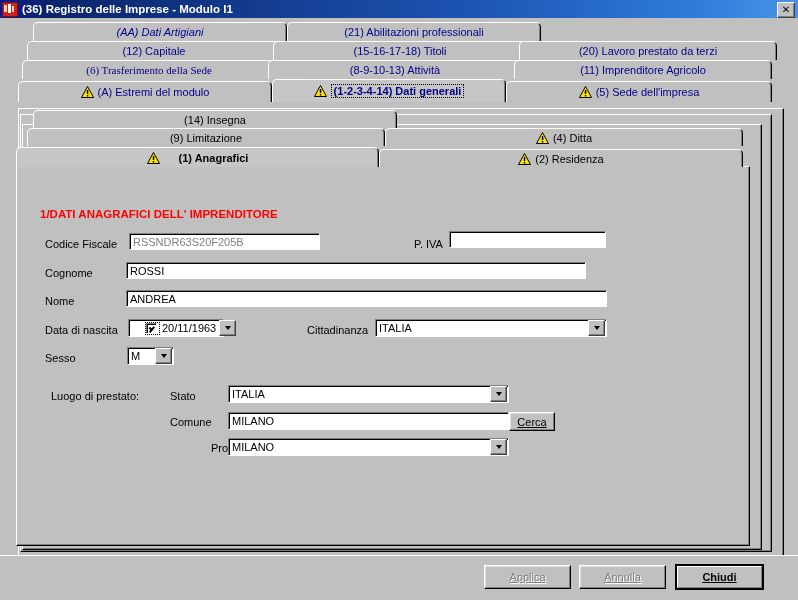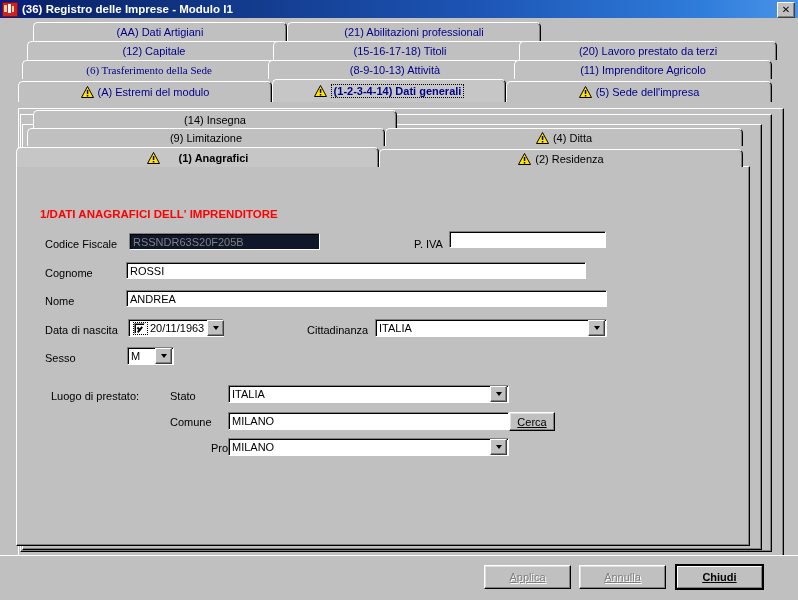--- a/index.html
+++ b/index.html
@@ -77,21 +77,21 @@
   }
   .flabel{position:absolute;font-size:11px;color:#000;white-space:nowrap;}
   .textbox{
     position:absolute;box-sizing:border-box;height:17px;background:#ffffff;
     border-top:1px solid #808080;border-left:1px solid #808080;
     border-right:1px solid #ffffff;border-bottom:1px solid #ffffff;
     box-shadow:inset 1px 1px 0 #000000;
     display:flex;align-items:center;
     padding-left:3px;font-size:11px;color:#000;overflow:hidden;white-space:nowrap;
   }
-  .textbox.disabled{background:#0f172a;color:#808080;}
+  .textbox.disabled{background:#ffffff;color:#808080;}
   .combo{
     position:absolute;box-sizing:border-box;height:18px;background:#ffffff;
     border-top:1px solid #808080;border-left:1px solid #808080;
     border-right:1px solid #ffffff;border-bottom:1px solid #ffffff;
     box-shadow:inset 1px 1px 0 #000000;
     display:flex;align-items:center;
     padding-left:3px;font-size:11px;color:#000;overflow:hidden;white-space:nowrap;
   }
   .combo .val{flex:1;overflow:hidden;white-space:nowrap;}
   .arrowbtn{
@@ -104,21 +104,21 @@
   .arrowbtn .caret{
     width:0;height:0;border-left:3.5px solid transparent;border-right:3.5px solid transparent;
     border-top:4px solid #000;
   }
   
   .datepick{
     position:absolute;box-sizing:border-box;height:18px;background:#ffffff;
     border-top:1px solid #808080;border-left:1px solid #808080;
     border-right:1px solid #ffffff;border-bottom:1px solid #ffffff;
     box-shadow:inset 1px 1px 0 #000000;
-    display:flex;align-items:center;padding-left:4px;font-size:11px;
+    display:flex;align-items:center;padding-left:16px;font-size:11px;
   }
   .chk{
     width:11px;height:11px;flex:none;background:#fff;box-sizing:border-box;
     border-top:1px solid #808080;border-left:1px solid #808080;
     border-right:1px solid #ffffff;border-bottom:1px solid #ffffff;
     box-shadow:inset 1px 1px 0 #000;
     position:relative;margin-right:2px;
   }
   .chk::after{
     content:"";position:absolute;left:2px;top:4px;width:4px;height:1.5px;
@@ -170,21 +170,21 @@
     </div>
     <div class="title-text">(36) Registro delle Imprese - Modulo I1</div>
     <div class="close-btn">✕</div>
   </div>
 
   <div class="panel" style="left:18px;top:108px;width:766px;height:452px;"></div>
   <div class="panel" style="left:20px;top:114px;width:752px;height:438px;"></div>
   <div class="panel" style="left:22px;top:124px;width:740px;height:426px;"></div>
   <div class="panel" style="left:16px;top:166px;width:734px;height:380px;"></div>
 
-  <div class="tab" style="left:33px;top:22px;width:254px;">
+  <div class="tab" style="left:33px;top:22px;width:254px;font-style:italic;">
     <span class="lbl">(AA) Dati Artigiani</span>
   </div>
   <div class="tab" style="left:287px;top:22px;width:254px;">
     <span class="lbl">(21) Abilitazioni professionali</span>
   </div>
 
   <div class="tab" style="left:27px;top:41px;width:254px;">
     <span class="lbl">(12) Capitale</span>
   </div>
   <div class="tab" style="left:273px;top:41px;width:254px;">

